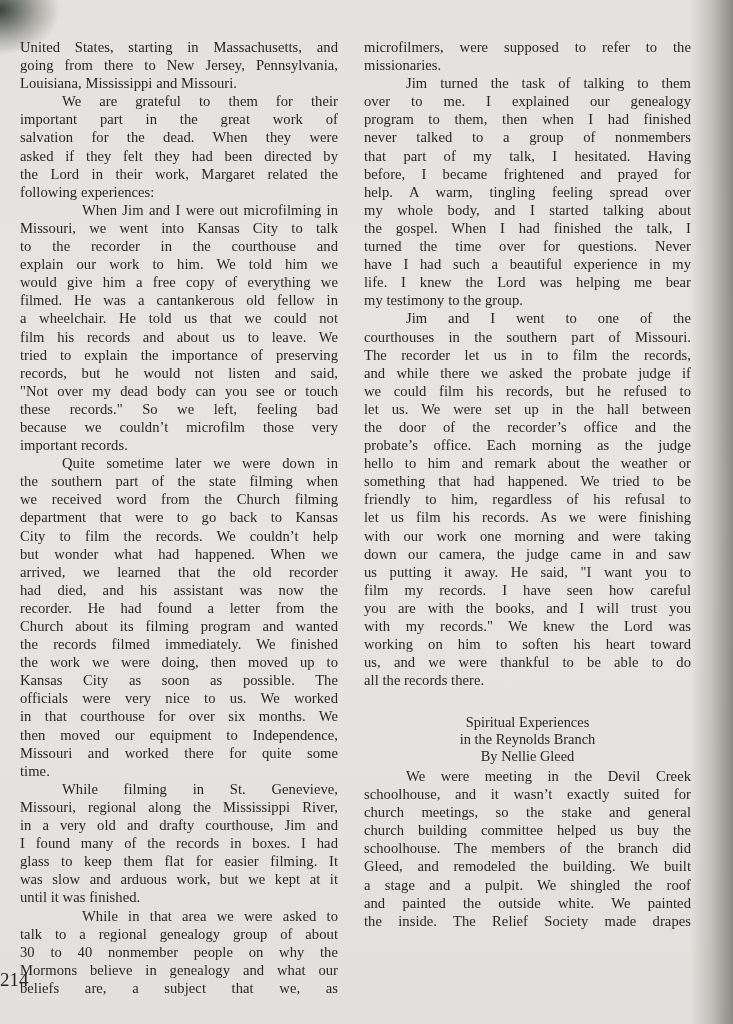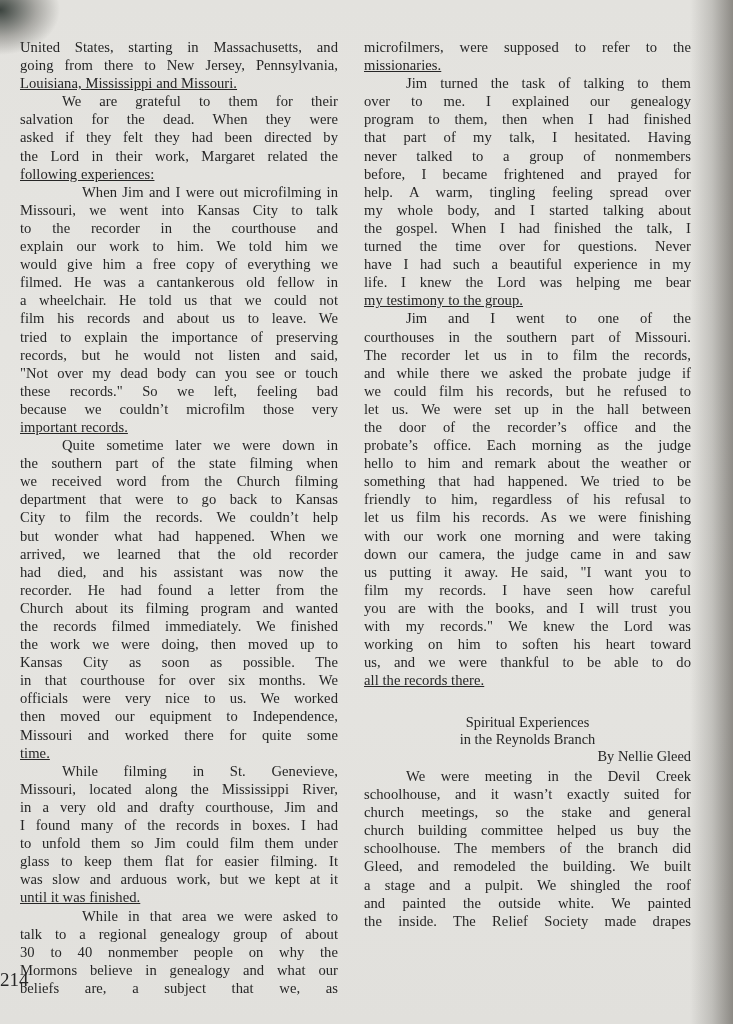--- a/index.html
+++ b/index.html
@@ -21,45 +21,46 @@
       font-size: 14.6px; line-height: 18.1px;
       letter-spacing: 0.05px;
     }
     .col-left { left: 20px; width: 318px; }
     .col-right { left: 364px; width: 327px; top: 38px; }
     .ln {
       display: block; white-space: nowrap;
       text-align: justify; text-align-last: justify;
       height: 18.1px; overflow: visible;
     }
-    .ln.end { text-align-last: left; text-decoration: underline; }
+    .ln.end { text-align-last: left; }
     .ln.indent { padding-left: 42px; }
     .ln.indent-wide { padding-left: 62px; }
     .heading {
       position: absolute; left: 364px; width: 327px; top: 714px;
       text-align: center; font-size: 14.4px; line-height: 17px;
     }
     .heading .t { font-weight: normal; display: block; }
-    .heading .by { display: block; text-align: right; }
+    .heading .by { display: block; }
     .col-right2 { top: 767px; }
     .page-number {
       position: absolute; left: 0; width: 733px; top: 969px;
       text-align: left; font-size: 19px;
     }
   </style>
 </head>
 <body>
 
 <div class="page">
 
   <div class="col col-left">
       <span class="ln">United States, starting in Massachusetts, and</span>
       <span class="ln">going from there to New Jersey, Pennsylvania,</span>
       <span class="ln end">Louisiana, Mississippi and Missouri.</span>
       <span class="ln indent">We are grateful to them for their</span>
+      <span class="ln">important part in the great work of</span>
       <span class="ln">salvation for the dead.  When they were</span>
       <span class="ln">asked if they felt they had been directed by</span>
       <span class="ln">the Lord in their work, Margaret related the</span>
       <span class="ln end">following experiences:</span>
       <span class="ln indent-wide">When Jim and I were out microfilming in</span>
       <span class="ln">Missouri, we went into Kansas City to talk</span>
       <span class="ln">to the recorder in the courthouse and</span>
       <span class="ln">explain our work to him.  We told him we</span>
       <span class="ln">would give him a free copy of everything we</span>
       <span class="ln">filmed.  He was a cantankerous old fellow in</span>
@@ -77,48 +78,47 @@
       <span class="ln">department that were to go back to Kansas</span>
       <span class="ln">City to film the records.  We couldn’t help</span>
       <span class="ln">but wonder what had happened.  When we</span>
       <span class="ln">arrived, we learned that the old recorder</span>
       <span class="ln">had died, and his assistant was now the</span>
       <span class="ln">recorder.  He had found a letter from the</span>
       <span class="ln">Church about its filming program and wanted</span>
       <span class="ln">the records filmed immediately.  We finished</span>
       <span class="ln">the work we were doing, then moved up to</span>
       <span class="ln">Kansas City as soon as possible.  The</span>
+      <span class="ln">officials were very nice to us.  We worked</span>
       <span class="ln">in that courthouse for over six months.  We</span>
-      <span class="ln">officials were very nice to us.  We worked</span>
       <span class="ln">then moved our equipment to Independence,</span>
       <span class="ln">Missouri and worked there for quite some</span>
       <span class="ln end">time.</span>
       <span class="ln indent">While filming in St. Genevieve,</span>
-      <span class="ln">Missouri, located along the Mississippi River,</span>
+      <span class="ln">Missouri, regional along the Mississippi River,</span>
       <span class="ln">in a very old and drafty courthouse, Jim and</span>
       <span class="ln">I found many of the records in boxes.  I had</span>
-      <span class="ln">to unfold them so Jim could film them under</span>
       <span class="ln">glass to keep them flat for easier filming.  It</span>
       <span class="ln">was slow and arduous work, but we kept at it</span>
       <span class="ln end">until it was finished.</span>
       <span class="ln indent-wide">While in that area we were asked to</span>
       <span class="ln">talk to a regional genealogy group of about</span>
       <span class="ln">30 to 40 nonmember people on why the</span>
       <span class="ln">Mormons believe in genealogy and what our</span>
       <span class="ln">beliefs are, a subject that we, as</span>
     </div>
 
   <div class="col col-right">
       <span class="ln">microfilmers, were supposed to refer to the</span>
       <span class="ln end">missionaries.</span>
       <span class="ln indent">Jim turned the task of talking to them</span>
       <span class="ln">over to me.  I explained our genealogy</span>
       <span class="ln">program to them, then when I had finished</span>
+      <span class="ln">never talked to a group of nonmembers</span>
       <span class="ln">that part of my talk, I hesitated.  Having</span>
-      <span class="ln">never talked to a group of nonmembers</span>
       <span class="ln">before, I became frightened and prayed for</span>
       <span class="ln">help.  A warm, tingling feeling spread over</span>
       <span class="ln">my whole body, and I started talking about</span>
       <span class="ln">the gospel.  When I had finished the talk, I</span>
       <span class="ln">turned the time over for questions.  Never</span>
       <span class="ln">have I had such a beautiful experience in my</span>
       <span class="ln">life.  I knew the Lord was helping me bear</span>
       <span class="ln end">my testimony to the group.</span>
       <span class="ln indent">Jim and I went to one of the</span>
       <span class="ln">courthouses in the southern part of Missouri.</span>

